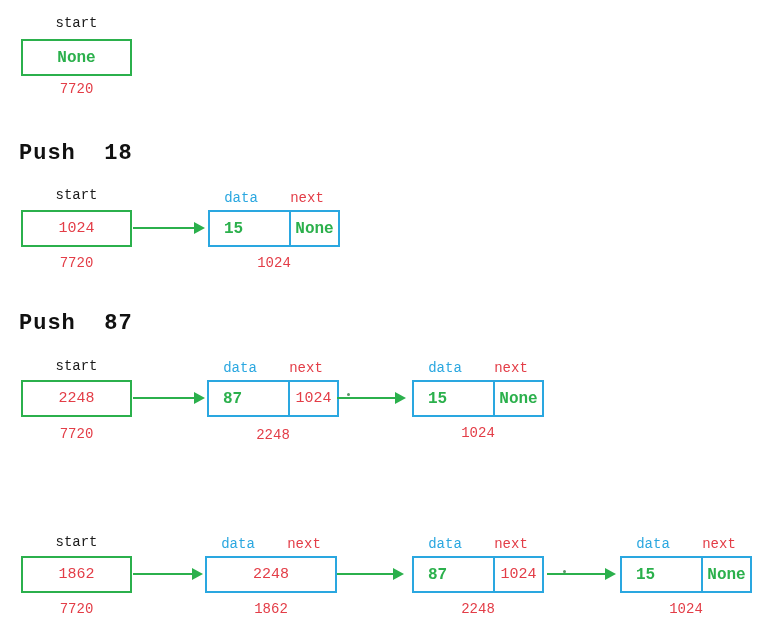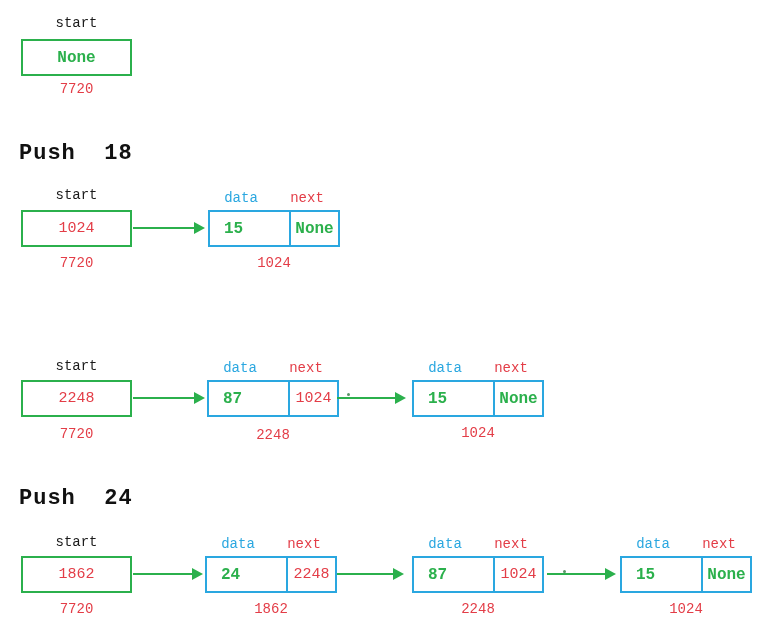--- a/index.html
+++ b/index.html
@@ -70,20 +70,21 @@
   <div class="abs node" style="left:208px;top:210px">
     <div class="cell">
       <span class="val-green">15</span>
     </div>
     <div class="cell">
       <span class="val-green">None</span>
     </div>
   </div>
   <div class="abs addr" style="left:208px;top:255px;width:132px">1024</div>
 
+  <div class="abs heading" style="left:19px;top:312px">Push  87</div>
 
   <div class="abs slabel" style="left:21px;top:358px;width:111px">start</div>
   <div class="abs startbox" style="left:21px;top:380px">
     <span class="val-red">2248</span>
   </div>
   <div class="abs addr" style="left:21px;top:426px;width:111px">7720</div>
 
   <div class="abs arrow" style="left:133px;top:397px;width:61px"></div>
 
   <div class="abs collabel collabel-data" style="left:207px;top:360px">data</div>
@@ -106,36 +107,32 @@
   <div class="abs node" style="left:412px;top:380px">
     <div class="cell">
       <span class="val-green">15</span>
     </div>
     <div class="cell">
       <span class="val-green">None</span>
     </div>
   </div>
   <div class="abs addr" style="left:412px;top:425px;width:132px">1024</div>
 
-  <div class="abs heading" style="left:19px;top:487px">Push  24</div>
 
   <div class="abs slabel" style="left:21px;top:534px;width:111px">start</div>
   <div class="abs startbox" style="left:21px;top:556px">
     <span class="val-red">1862</span>
   </div>
   <div class="abs addr" style="left:21px;top:601px;width:111px">7720</div>
 
   <div class="abs arrow" style="left:133px;top:573px;width:59px"></div>
 
   <div class="abs collabel collabel-data" style="left:205px;top:536px">data</div>
   <div class="abs collabel collabel-next" style="left:271px;top:536px">next</div>
   <div class="abs node" style="left:205px;top:556px">
-    <div class="cell">
-      <span class="val-green">24</span>
-    </div>
     <div class="cell">
       <span class="val-red">2248</span>
     </div>
   </div>
   <div class="abs addr" style="left:205px;top:601px;width:132px">1862</div>
 
   <div class="abs arrow" style="left:337px;top:573px;width:56px"></div>
 
   <div class="abs collabel collabel-data" style="left:412px;top:536px">data</div>
   <div class="abs collabel collabel-next" style="left:478px;top:536px">next</div>

